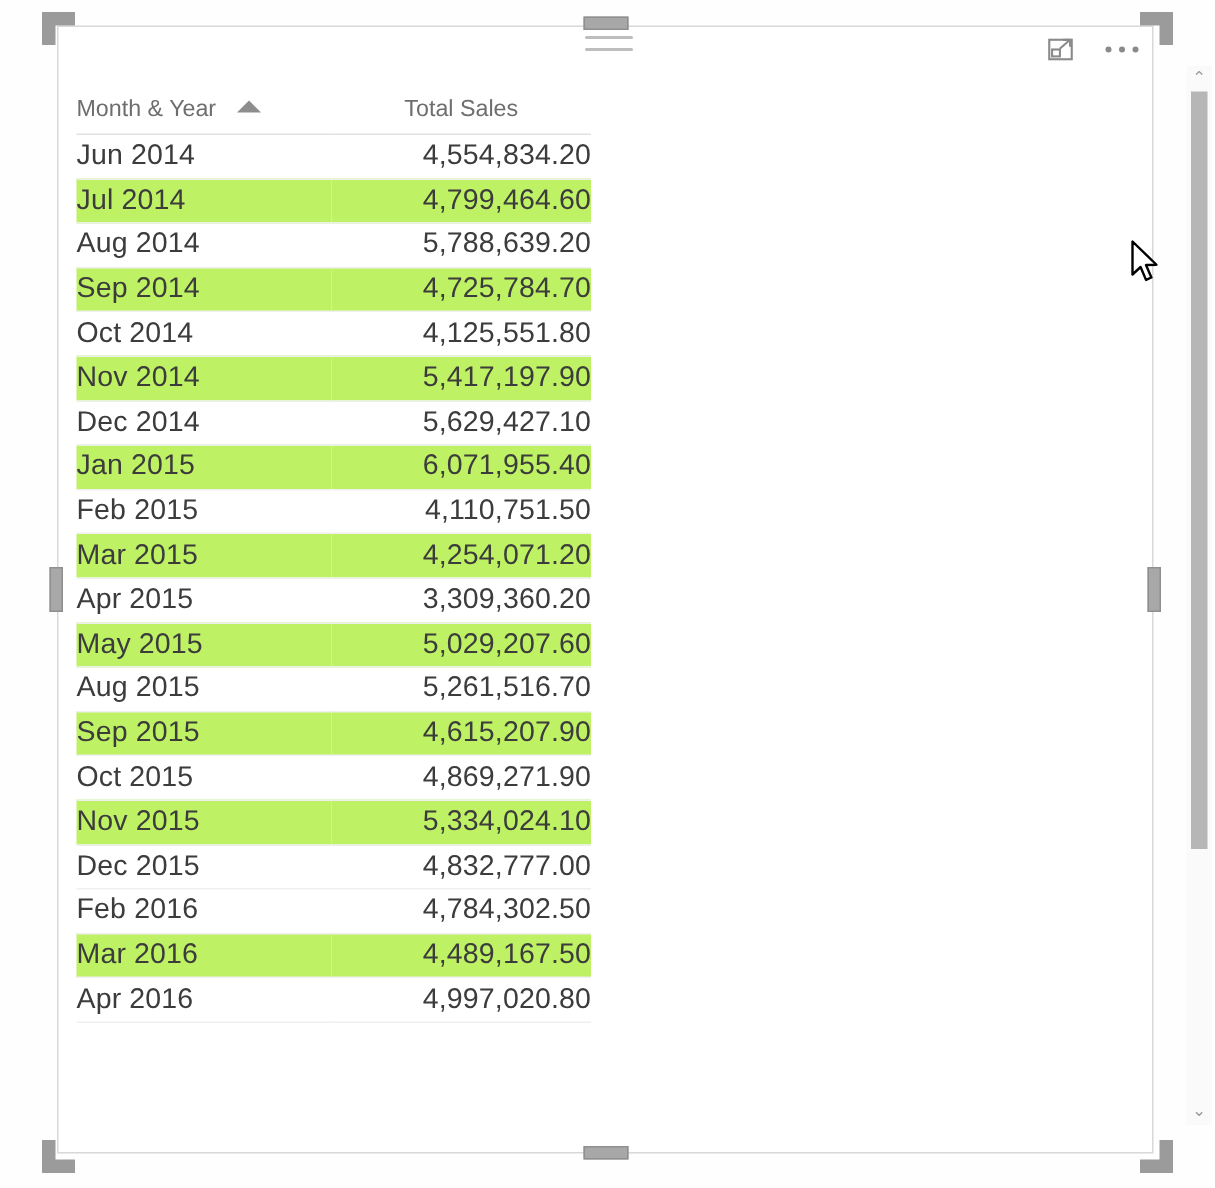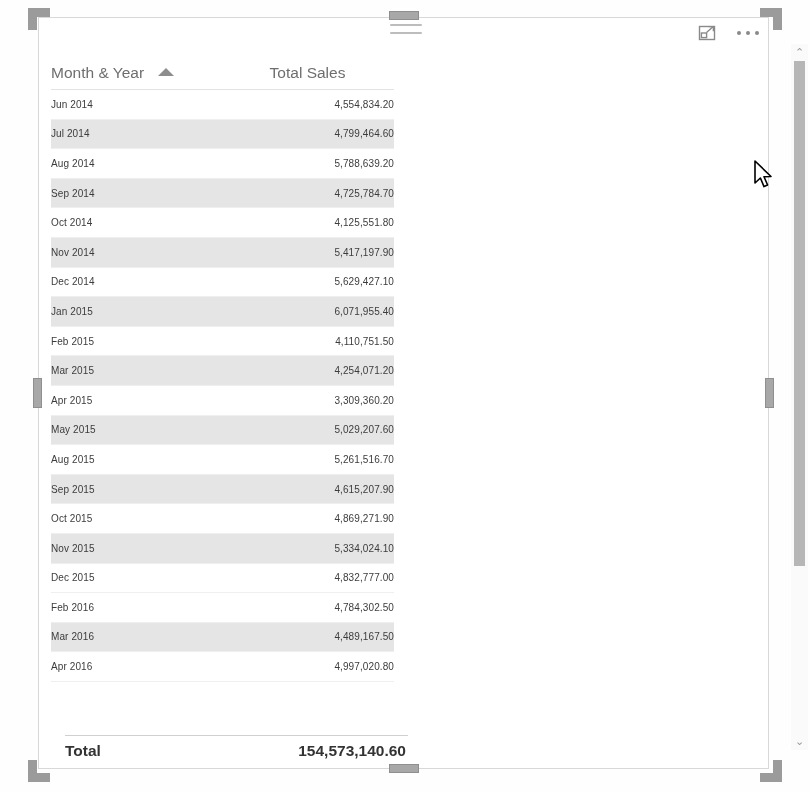--- a/index.html
+++ b/index.html
@@ -136,33 +136,33 @@
     border-bottom: 8px solid #8d8d8d;
     vertical-align: 2px;
     margin-left: 4px;
   }
 
   th.h-sales {
     padding-right: 2px;
   }
 
   table.grid td {
-    font-size: 10px;
+    font-size: 19px;
     color: #3c3c3c;
     height: 28.6px;
     padding: 0;
     border-bottom: 1px solid #efefef;
     white-space: nowrap;
     letter-spacing: 0.1px;
   }
 
   td.v-month { text-align: left; }
   td.v-sales { text-align: right; padding-right: 2px; }
 
-  tr.alt td { background: #e5e5e5; }
+  tr.alt td { background: #bef264; }
 
   
   .total-row {
     position: absolute;
     left: 65px;
     top: 735px;
     width: 343px;
     height: 30px;
     border-top: 1px solid #d0d0d0;
     display: flex;
@@ -398,24 +398,20 @@
           <tr>
             <td class="v-month">Apr 2016</td>
             <td class="v-sales">4,997,020.80</td>
           </tr>
         </tbody>
     </table>
   </div>
 
   <div class="row-clip-mask"></div>
 
-  <div class="total-row">
-    <div class="t-label">Total</div>
-    <div class="t-value">154,573,140.60</div>
-  </div>
 
   <div class="scrollbar">
     <div class="sb-arrow">⌃</div>
     <div class="sb-track">
       <div class="sb-thumb"></div>
     </div>
     <div class="sb-arrow">⌄</div>
   </div>
 
   <div class="handle corner tl"></div>

